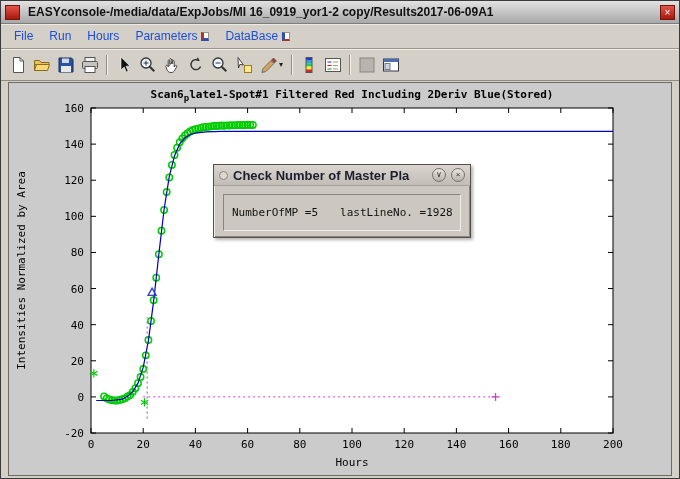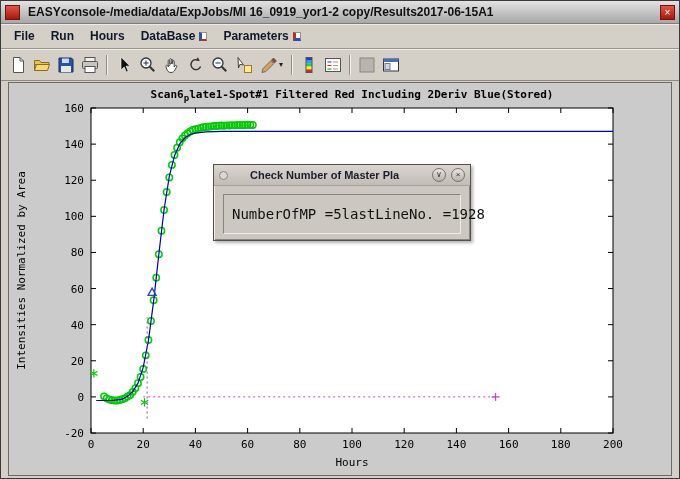--- a/index.html
+++ b/index.html
@@ -2,69 +2,69 @@
 <html><head>
 <meta charset="utf-8">
 <style>
   html,body{margin:0;padding:0;}
   body{width:680px;height:479px;overflow:hidden;font-family:"Liberation Sans",sans-serif;background:#8a8a8a;}
   .window{width:680px;height:479px;box-sizing:border-box;border:1px solid #3a3a3a;background:#d4d0c8;display:flex;flex-direction:column;}
   .titlebar{height:22px;flex:0 0 auto;background:linear-gradient(#e2e2e2,#a8a8a8);display:flex;align-items:center;padding:0 4px;border-bottom:1px solid #7d7d7d;}
   .tb-btn{width:15px;height:15px;box-sizing:border-box;background:linear-gradient(#e2564a,#a8170c);border:1px solid #6f140b;color:#fff;font-size:10px;line-height:13px;text-align:center;cursor:default;}
   .titlebar .title{font-size:12px;font-weight:bold;color:#101010;margin-left:8px;flex:1;white-space:nowrap;overflow:hidden;}
   .menubar{height:24px;flex:0 0 auto;display:flex;align-items:center;padding:0 5px;background:#d4d0c8;border-bottom:1px solid #9a968e;box-shadow:inset 0 1px 0 #eeebe4;}
-  .menu-item{font-size:12px;color:#0f172a;padding:3px 8px;display:flex;align-items:center;gap:4px;white-space:nowrap;font-weight:bold;}
+  .menu-item{font-size:12px;color:#1d4ed8;padding:3px 8px;display:flex;align-items:center;gap:4px;white-space:nowrap;}
   .menu-ico{width:8px;height:9px;box-sizing:border-box;background:#fff;border:1px solid #98948c;display:inline-block;}
   .mi-red{border-left:3px solid #b03328;}
   .mi-rb{border-left:3px solid #b03328;border-bottom:3px solid #2f4fae;}
   .mi-blue{border-left:3px solid #2f4fae;border-bottom:2px solid #b03328;}
   .toolbar{height:31px;flex:0 0 auto;display:flex;align-items:center;padding:0 5px;background:#d4d0c8;border-bottom:1px solid #8e8a82;box-shadow:inset 0 1px 0 #f0ede6;}
   .tool{width:24px;height:24px;display:flex;align-items:center;justify-content:center;}
   .tool.wide{width:31px;gap:1px;}
   .tool svg{display:block;}
   .caret{font-size:8px;color:#222;line-height:1;}
   .tsep{width:0;height:20px;border-left:1px solid #928e86;border-right:1px solid #f4f1ea;margin:0 4px;}
   .client{flex:1;margin:1px 7px 2px 7px;border:1px solid #6e6a64;background:#cbcbcb;position:relative;overflow:hidden;}
   svg.chart{display:block;background:#cbcbcb;}
   .dialog{position:absolute;left:204px;top:81px;width:256px;background:#ccc8c1;border:1px solid #55524c;box-shadow:inset 1px 1px 0 #efece6, inset -1px -1px 0 #8a867f, 2px 2px 3px rgba(0,0,0,.3);}
   .dlg-title{height:20px;display:flex;align-items:center;padding:0 5px;gap:5px;border-bottom:1px solid #a6a29a;background:linear-gradient(#dad6cf,#c1bdb6);}
   .dlg-dot{width:9px;height:9px;border-radius:50%;box-sizing:border-box;border:1px solid #8a867f;background:#dcd8d1;flex:0 0 auto;}
-  .dlg-title .t{flex:1;font-size:11px;font-weight:bold;color:#1d1d2e;white-space:nowrap;overflow:hidden;margin-left:17px;}
+  .dlg-title .t{flex:1;font-size:13px;font-weight:bold;color:#1d1d2e;white-space:nowrap;overflow:hidden;}
   .dlg-cbtn{width:14px;height:14px;box-sizing:border-box;border-radius:50%;border:1px solid #77736c;background:linear-gradient(#eae6df,#b7b3ac);font-size:8px;color:#333;text-align:center;line-height:12px;flex:0 0 auto;}
-  .dlg-msg{margin:8px 9px 6px 9px;border:1px solid;border-color:#8a867f #f0ede6 #f0ede6 #8a867f;padding:11px 8px;font-family:"DejaVu Sans Mono",monospace;font-size:14px;color:#111;display:flex;white-space:nowrap;}
+  .dlg-msg{margin:8px 9px 6px 9px;border:1px solid;border-color:#8a867f #f0ede6 #f0ede6 #8a867f;padding:11px 8px;font-family:"DejaVu Sans Mono",monospace;font-size:11px;color:#111;display:flex;gap:22px;white-space:nowrap;}
   .dlg-ok{display:block;margin:2px auto 8px auto;width:58px;height:21px;background:linear-gradient(#dedad3,#bcb8b1);border:1px solid #6e6a64;border-radius:2px;box-shadow:inset 1px 1px 0 #f2efe9, inset -1px -1px 0 #95918a;font-family:"Liberation Serif",serif;font-size:14px;color:#2e2e44;text-align:center;line-height:19px;cursor:default;}
 </style>
 </head>
 <body>
 
 <div class="window">
 
   <div class="titlebar">
     <div class="tb-btn"></div>
-    <div class="title">EASYconsole-/media/data/ExpJobs/MI 16_0919_yor1-2 copy/Results2017-06-15A1</div>
+    <div class="title">EASYconsole-/media/data/ExpJobs/MI 16_0919_yor1-2 copy/Results2017-06-09A1</div>
     <div class="tb-btn">×</div>
   </div>
 
   <div class="menubar">
     <div class="menu-item">
         <span>File</span>
       </div>
     <div class="menu-item">
         <span>Run</span>
       </div>
     <div class="menu-item">
         <span>Hours</span>
       </div>
     <div class="menu-item">
+        <span>Parameters</span>
+        <span class="menu-ico mi-rb"></span>
+      </div>
+    <div class="menu-item">
         <span>DataBase</span>
         <span class="menu-ico mi-blue"></span>
-      </div>
-    <div class="menu-item">
-        <span>Parameters</span>
-        <span class="menu-ico mi-rb"></span>
       </div>
   </div>
 
   <div class="toolbar">
     <div class="tool">
         <svg width="18" height="18" viewBox="0 0 18 18">
           <path d="M4.5 1.5h6.5l3.5 3.5v11.5h-10z" fill="#fff" stroke="#555"></path>
           <path d="M11 1.5V5h3.5" fill="none" stroke="#555"></path>
         </svg>
       </div>

